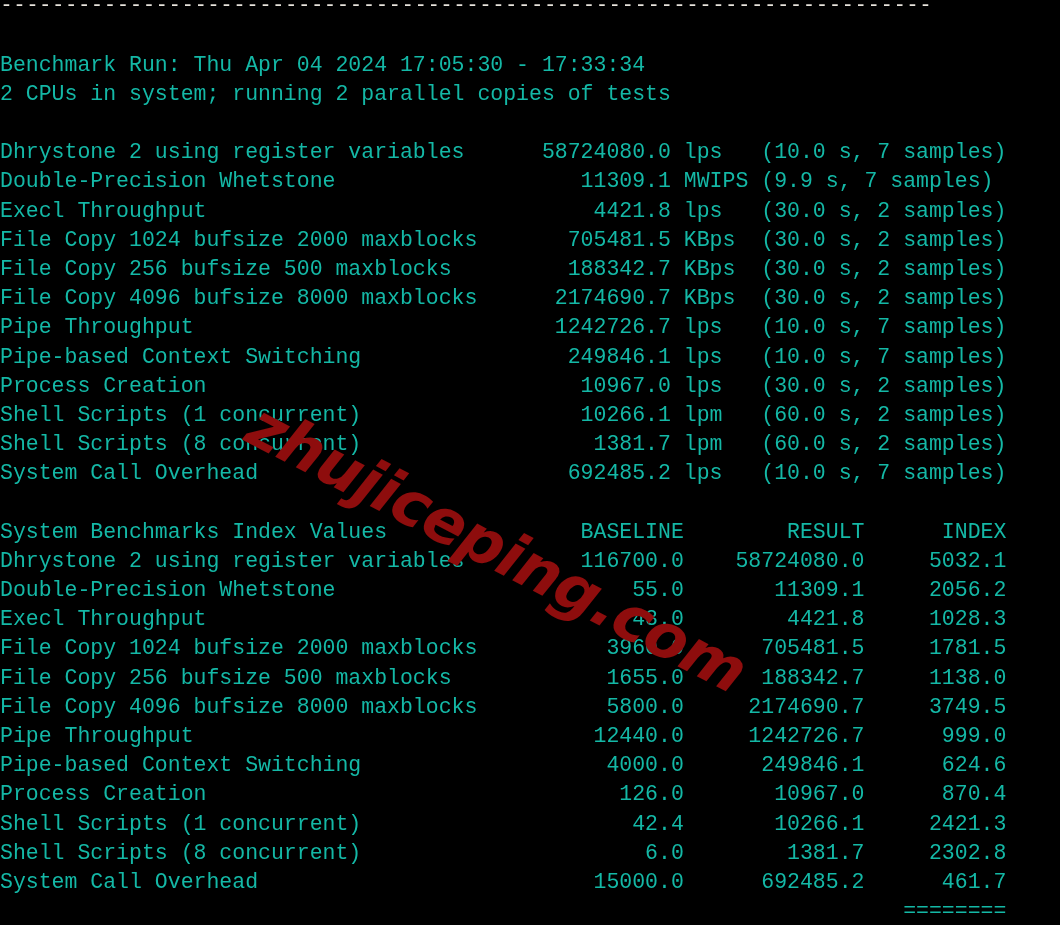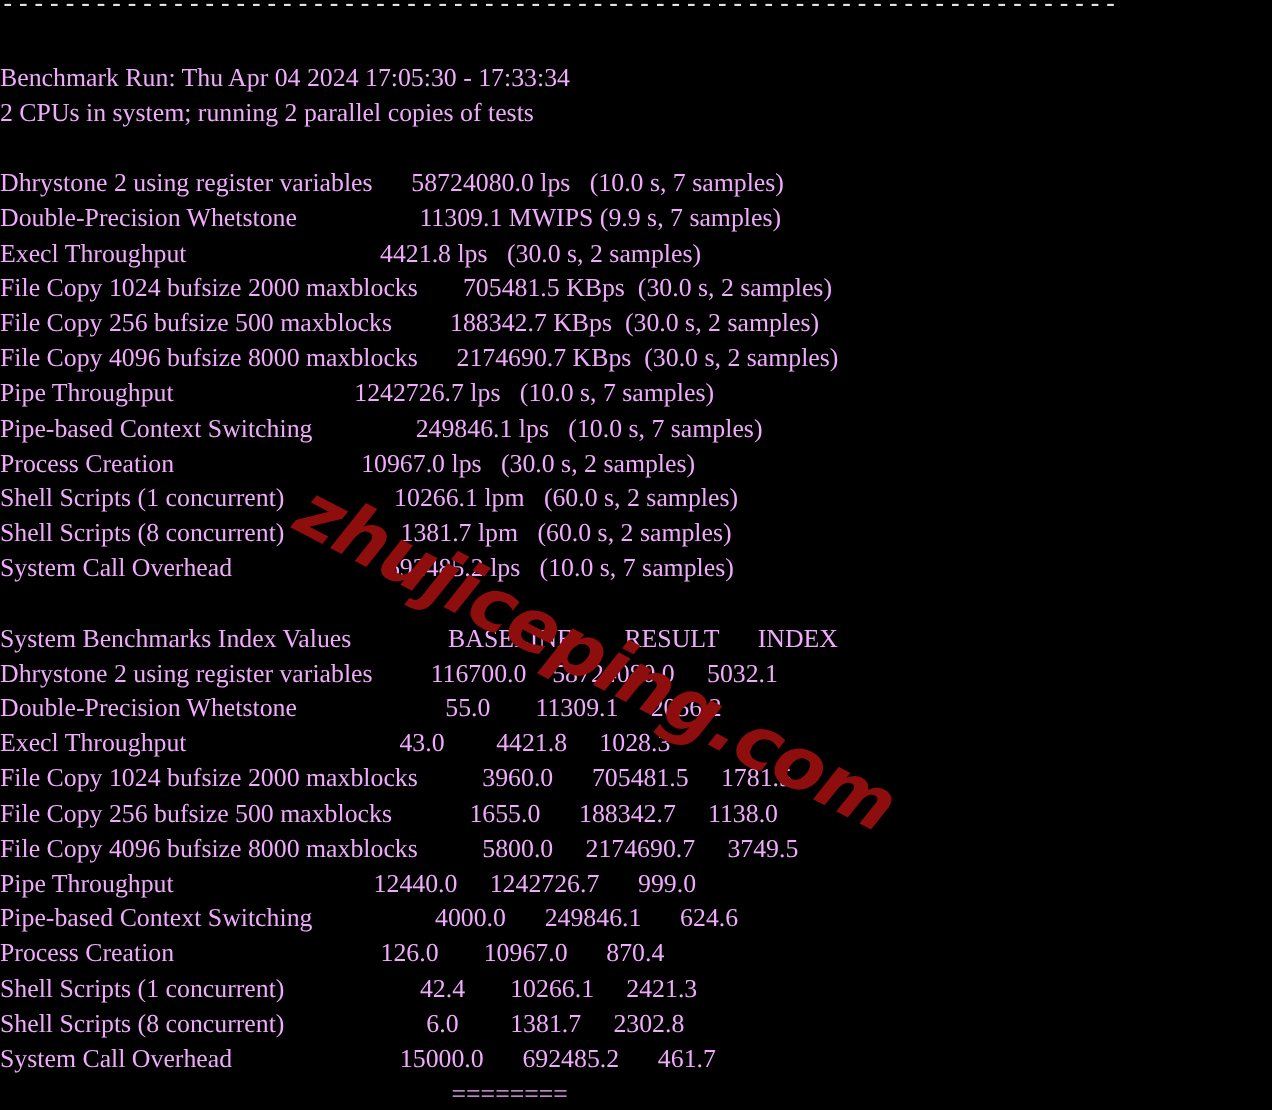--- a/index.html
+++ b/index.html
@@ -13,24 +13,24 @@
     height: 925px;
     background: #000000;
     overflow: hidden;
   }
   .term {
     position: absolute;
     top: 0;
     left: 0;
     width: 1012px;
     padding: 0;
-    font-family: Liberation Serif, serif;
+    font-family: Liberation Mono, monospace;
     font-size: 21.5px;
     line-height: 29.2px;
-    color: #f0abfc;
+    color: #14b8a6;
     white-space: pre;
     letter-spacing: 0px;
     z-index: 2;
   }
   .term .line {
     display: block;
     height: 29.2px;
     white-space: pre;
     margin: 0;
     padding: 0;

